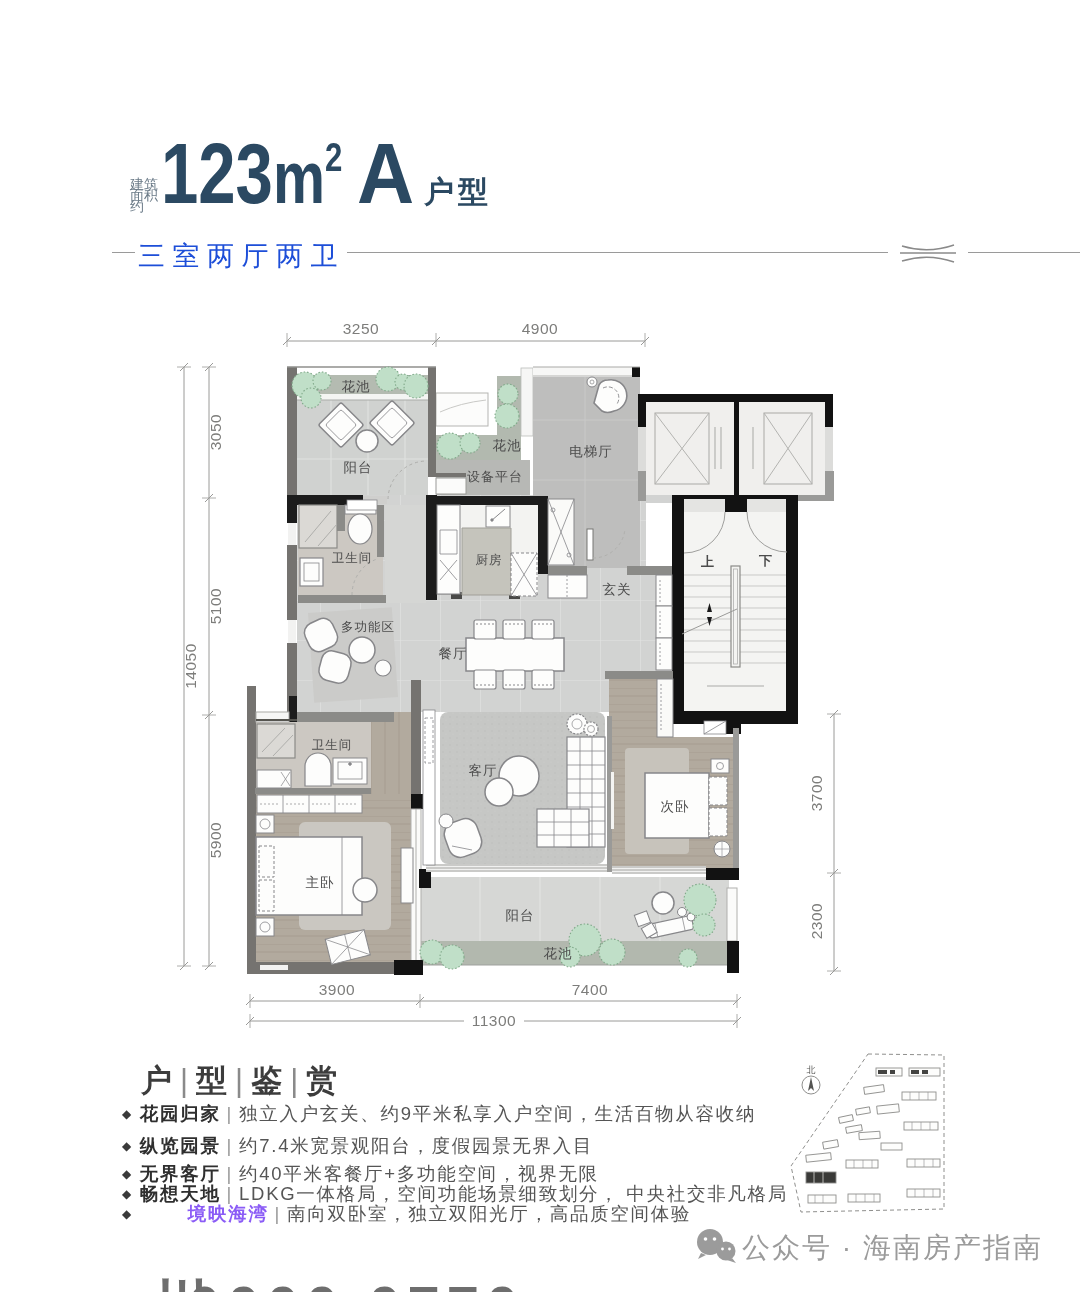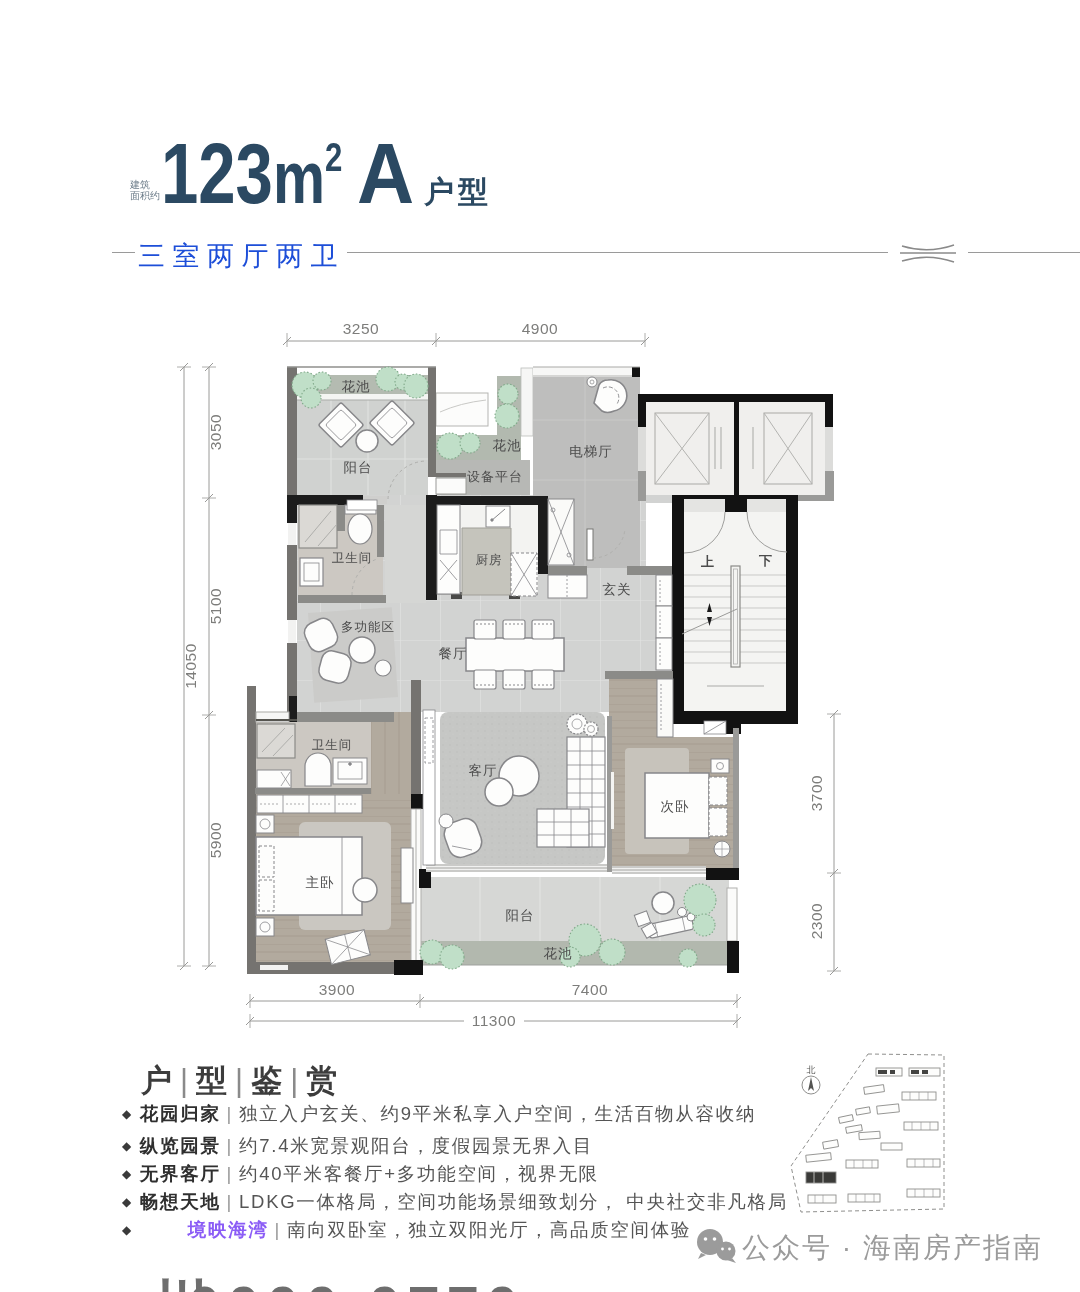--- a/index.html
+++ b/index.html
@@ -3,21 +3,21 @@
 <meta charset="utf-8">
 <style>
   html,body{margin:0;padding:0;background:#fff;}
   body{width:1080px;height:1292px;position:relative;overflow:hidden;
        font-family:"Liberation Sans", sans-serif;}
   .abs{position:absolute;}
 </style>
 </head>
 <body>
 
-<div class="abs" style="left:130px;top:179px;width:40px;color:#6b7b88;font-size:10px;line-height:11px;">建筑<br>面积约</div>
+<div class="abs" style="left:130px;top:179px;width:40px;color:#6b7b88;font-size:14px;line-height:11px;">建筑<br>面积约</div>
 
 <div class="abs" style="left:161px;top:124px;color:#2b4962;font-weight:700;font-size:86px;transform:scaleX(0.78);transform-origin:0 0;white-space:nowrap;">123<span style="font-size:75px;">m</span><span style="font-size:40px;vertical-align:32px;">2</span></div>
 
 <div class="abs" style="left:357px;top:124px;color:#2b4962;font-weight:700;font-size:86px;transform:scaleX(0.92);transform-origin:0 0;">A</div>
 
 <div class="abs" style="left:424px;top:172px;color:#2b4962;font-weight:700;font-size:30px;letter-spacing:4px;text-align:center;">户型</div>
 
 <div class="abs" style="left:0;top:236px;width:1080px;height:40px;">
 
   <div class="abs" style="left:112px;top:16px;width:23px;height:1px;background:#9a9a9a;"></div>
@@ -591,22 +591,22 @@
 </g>
 </g>
 </g>
 </svg>
 
 <div class="abs" style="left:141px;top:1060px;color:#3c3c3c;font-size:31px;font-weight:700;">户<span style="color:#8a8a8a;font-weight:400;padding:0 8px;">|</span>型<span style="color:#8a8a8a;font-weight:400;padding:0 8px;">|</span>鉴<span style="color:#8a8a8a;font-weight:400;padding:0 8px;">|</span>赏</div>
 
 <div class="abs" style="left:122px;top:1104px;color:#555;font-size:18.5px;line-height:19px;letter-spacing:1.7px;">
   <div style="margin-bottom:12px;"><span style="color:#3a3a3a;font-size:12px;vertical-align:2px;">◆</span> <b style="color:#2f2f2f;">花园归家</b><span style="color:#999;padding:0 6px;">|</span>独立入户玄关、约9平米私享入户空间，生活百物从容收纳</div>
   <div style="margin-bottom:8px;"><span style="color:#3a3a3a;font-size:12px;vertical-align:2px;">◆</span> <b style="color:#2f2f2f;text-align:right;">纵览园景</b><span style="color:#999;padding:0 6px;">|</span>约7.4米宽景观阳台，度假园景无界入目</div>
-  <div style="margin-bottom:8px;"><span style="color:#3a3a3a;font-size:12px;vertical-align:2px;">◆</span> <b style="color:#2f2f2f;">无界客厅</b><span style="color:#999;padding:0 6px;">|</span>约40平米客餐厅+多功能空间，视界无限</div>
-  <div style="margin-bottom:8px;"><span style="color:#3a3a3a;font-size:12px;vertical-align:2px;">◆</span> <b style="color:#2f2f2f;">畅想天地</b><span style="color:#999;padding:0 6px;">|</span>LDKG一体格局，空间功能场景细致划分， 中央社交非凡格局</div>
+  <div style=""><span style="color:#3a3a3a;font-size:12px;vertical-align:2px;">◆</span> <b style="color:#2f2f2f;">无界客厅</b><span style="color:#999;padding:0 6px;">|</span>约40平米客餐厅+多功能空间，视界无限</div>
+  <div style=""><span style="color:#3a3a3a;font-size:12px;vertical-align:2px;">◆</span> <b style="color:#2f2f2f;">畅想天地</b><span style="color:#999;padding:0 6px;">|</span>LDKG一体格局，空间功能场景细致划分， 中央社交非凡格局</div>
   <div><span style="color:#3a3a3a;font-size:12px;vertical-align:2px;">◆</span> <b style="color:#8b5cf6;margin-left:48px;">境映海湾</b><span style="color:#999;padding:0 6px;">|</span>南向双卧室，独立双阳光厅，高品质空间体验</div>
 </div>
 
 <div class="abs" style="left:694px;top:1224px;width:386px;height:44px;color:#9b9b9b;">
   <svg class="abs" style="left:0;top:2px;" width="46" height="40" viewBox="0 0 46 40">
     <circle cx="16" cy="16" r="13" fill="#9b9b9b"></circle>
     <circle cx="32" cy="25" r="9.5" fill="#9b9b9b"></circle>
     <path d="M7 27 L4 33 L12 29 Z" fill="#9b9b9b"></path>
     <path d="M38 32 L42 37 L33 34 Z" fill="#9b9b9b"></path>
     <circle cx="11.5" cy="13" r="1.8" fill="#fff"></circle>

